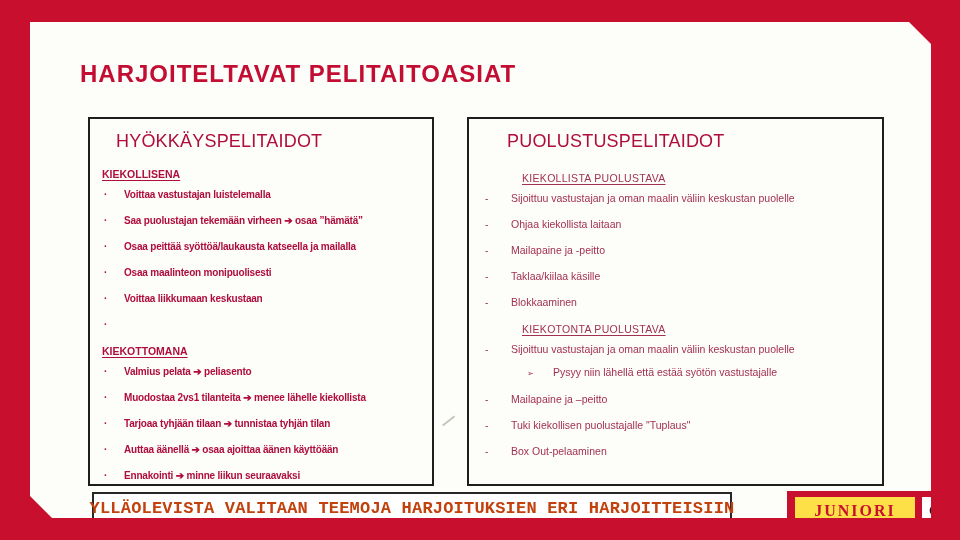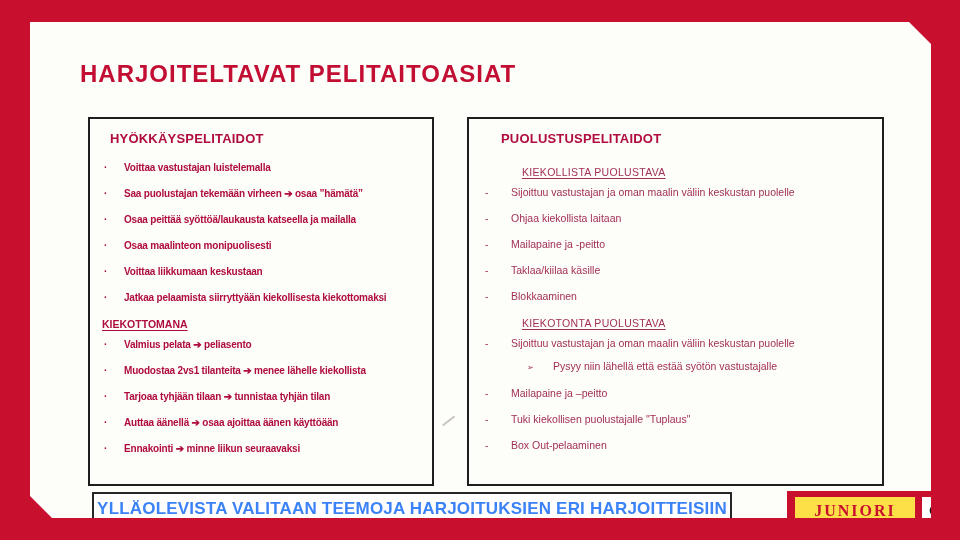--- a/index.html
+++ b/index.html
@@ -19,21 +19,21 @@
     font-size:24px; font-weight:bold; color:#C30E33; letter-spacing:1px;
     white-space:nowrap;
   }
   .panel {
     position:absolute; top:95px; height:369px;
     border:2px solid #1E1E1E; background:#FDFDFA;
   }
   .panel.left  { left:58px;  width:346px; }
   .panel.right { left:437px; width:417px; }
   .panel-inner { padding:8px 8px 0 10px; }
-  .panel-header { font-size:13px; font-weight:bold; color:#B00D3D; margin:4px 0 16px 10px; letter-spacing:0.2px; }
+  .panel-header { font-size:18px; font-weight:normal; color:#B00D3D; margin:4px 0 16px 16px; letter-spacing:0.2px; }
   .panel.right .panel-header { margin-bottom:20px;padding-left:12px; }
   .sec-heading {
     font-size:10.5px; margin:2px 0 9px 2px;
     text-decoration:underline; text-underline-offset:2px;
   }
   .panel.left  .sec-heading { font-weight:bold;  color:#AF0D3E; }
   .panel.right .sec-heading { font-weight:normal; color:#A23055; letter-spacing:0.3px;padding-left:41px; }
   ul { list-style:none; margin:0; padding:0; }
   li {
     display:flex; align-items:flex-start;
@@ -42,22 +42,23 @@
   .panel.left  li { font-size:10px;  font-weight:bold;  color:#AF0D3E; letter-spacing:-0.2px; }
   .panel.right li { font-size:10.5px; font-weight:normal; color:#A23055; }
   .mk { flex:none; width:24px; padding-left:4px; font-size:10px; }
   .panel.right .mk { width:32px; padding-left:6px; }
   li.sub { padding-left:42px; margin-top:-3px; }
   li.sub .mk { width:30px; font-size:8px; padding-top:1px; }
   .banner {
     position:absolute; left:62px; top:470px; width:640px; height:33px;
     border:2px solid #262626; background:#FFFFFF;
     display:flex; align-items:center; justify-content:center;
-    font-size:17px; font-weight:bold; color:#3b82f6; letter-spacing:0.2px;
+    font-size:17px; font-weight:bold; color:#c2410c; letter-spacing:0.2px;
     white-space:nowrap;
+    font-family:Liberation Mono, monospace;
   }
   .logo {
     position:absolute; left:757px; top:469px; width:183px; height:39px;
     background:#C8102E;
     display:flex; align-items:center; gap:7px; padding:0 10px 0 8px;
   }
   .logo-text-panel {
     background:#fde047; height:28px; flex:1;
     display:flex; align-items:center; justify-content:center;
     font-family:"Liberation Serif", serif; font-weight:bold;
@@ -76,20 +77,21 @@
 <body>
 
 <div class="slide">
 
   <div class="title">HARJOITELTAVAT PELITAITOASIAT</div>
 
   <div class="panel left">
     <div class="panel-inner">
       <div class="panel-header">HYÖKKÄYSPELITAIDOT</div>
 
+      <div class="sec-heading">KIEKOLLISENA</div>
       <ul>
         <li>
             <span class="mk">·</span>
             <span>Voittaa vastustajan luistelemalla</span>
           </li>
         <li>
             <span class="mk">·</span>
             <span>Saa puolustajan tekemään virheen ➔ osaa ”hämätä”</span>
           </li>
         <li>
@@ -99,21 +101,20 @@
         <li>
             <span class="mk">·</span>
             <span>Osaa maalinteon monipuolisesti</span>
           </li>
         <li>
             <span class="mk">·</span>
             <span>Voittaa liikkumaan keskustaan</span>
           </li>
         <li>
             <span class="mk">·</span>
-            <span>Jatkaa pelaamista siirryttyään kiekollisesta kiekottomaksi</span>
           </li>
       </ul>
 
       <div class="sec-heading">KIEKOTTOMANA</div>
       <ul>
         <li>
             <span class="mk">·</span>
             <span>Valmius pelata ➔ peliasento</span>
           </li>
         <li>

